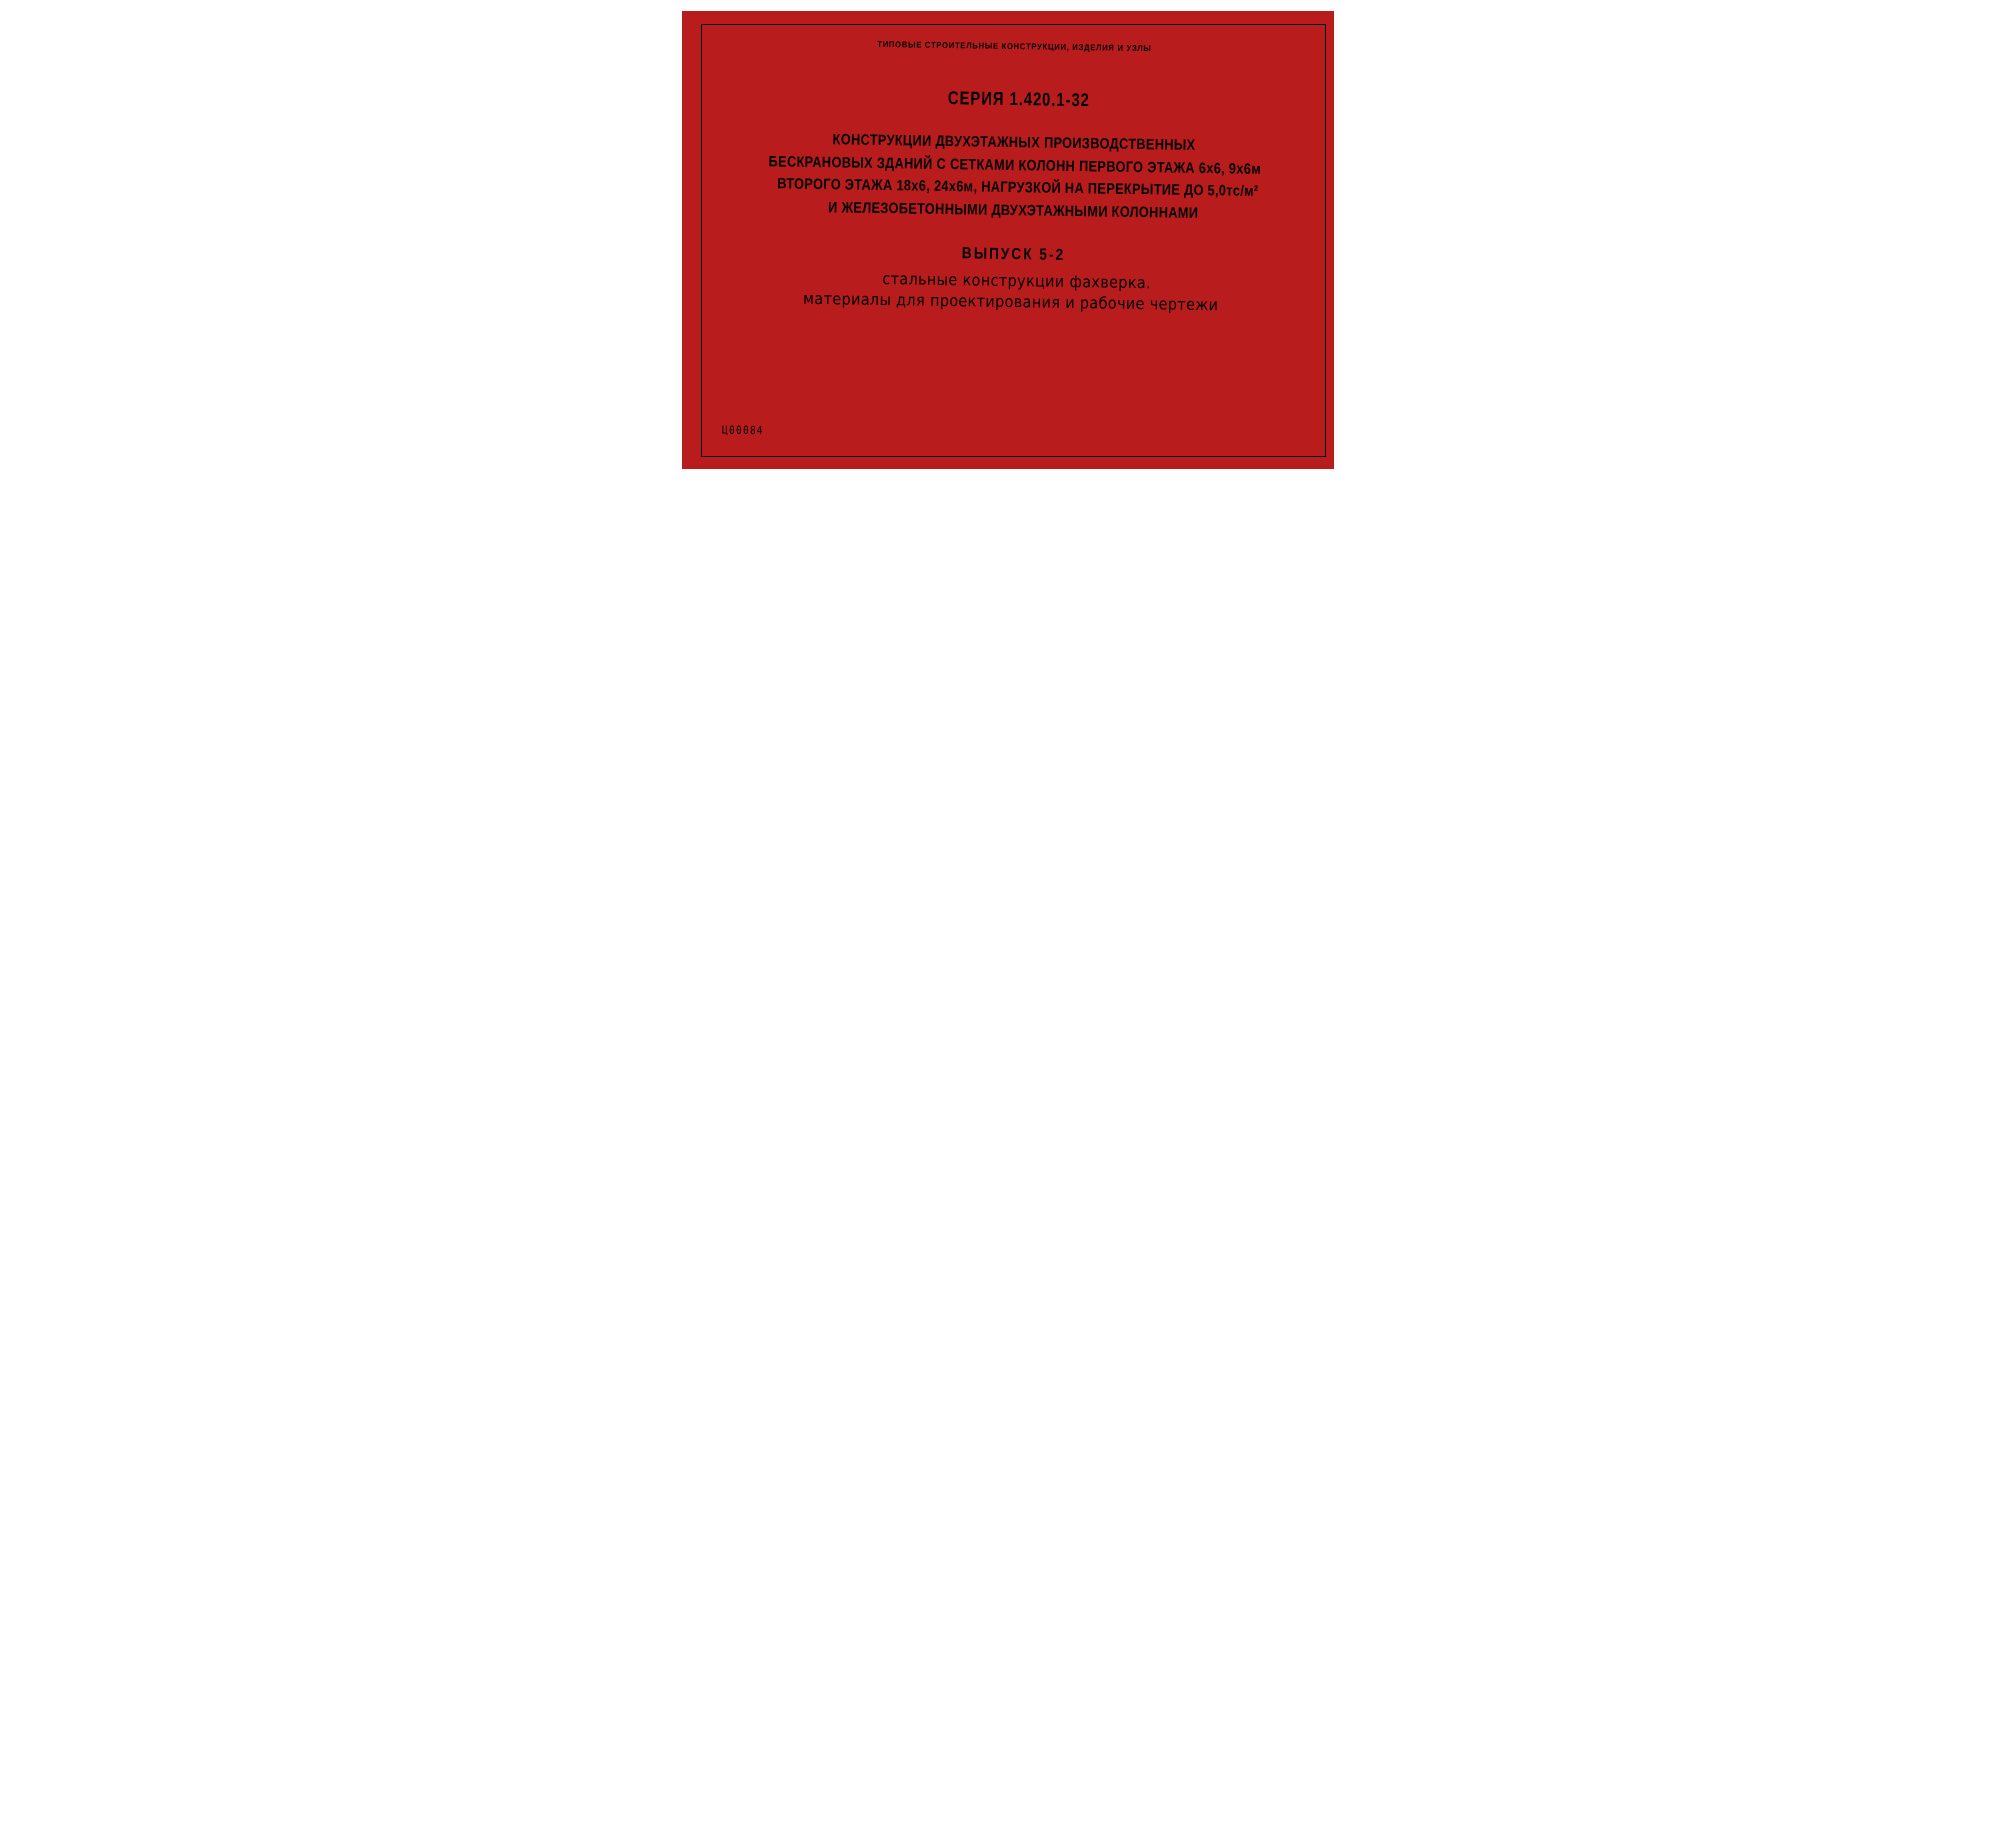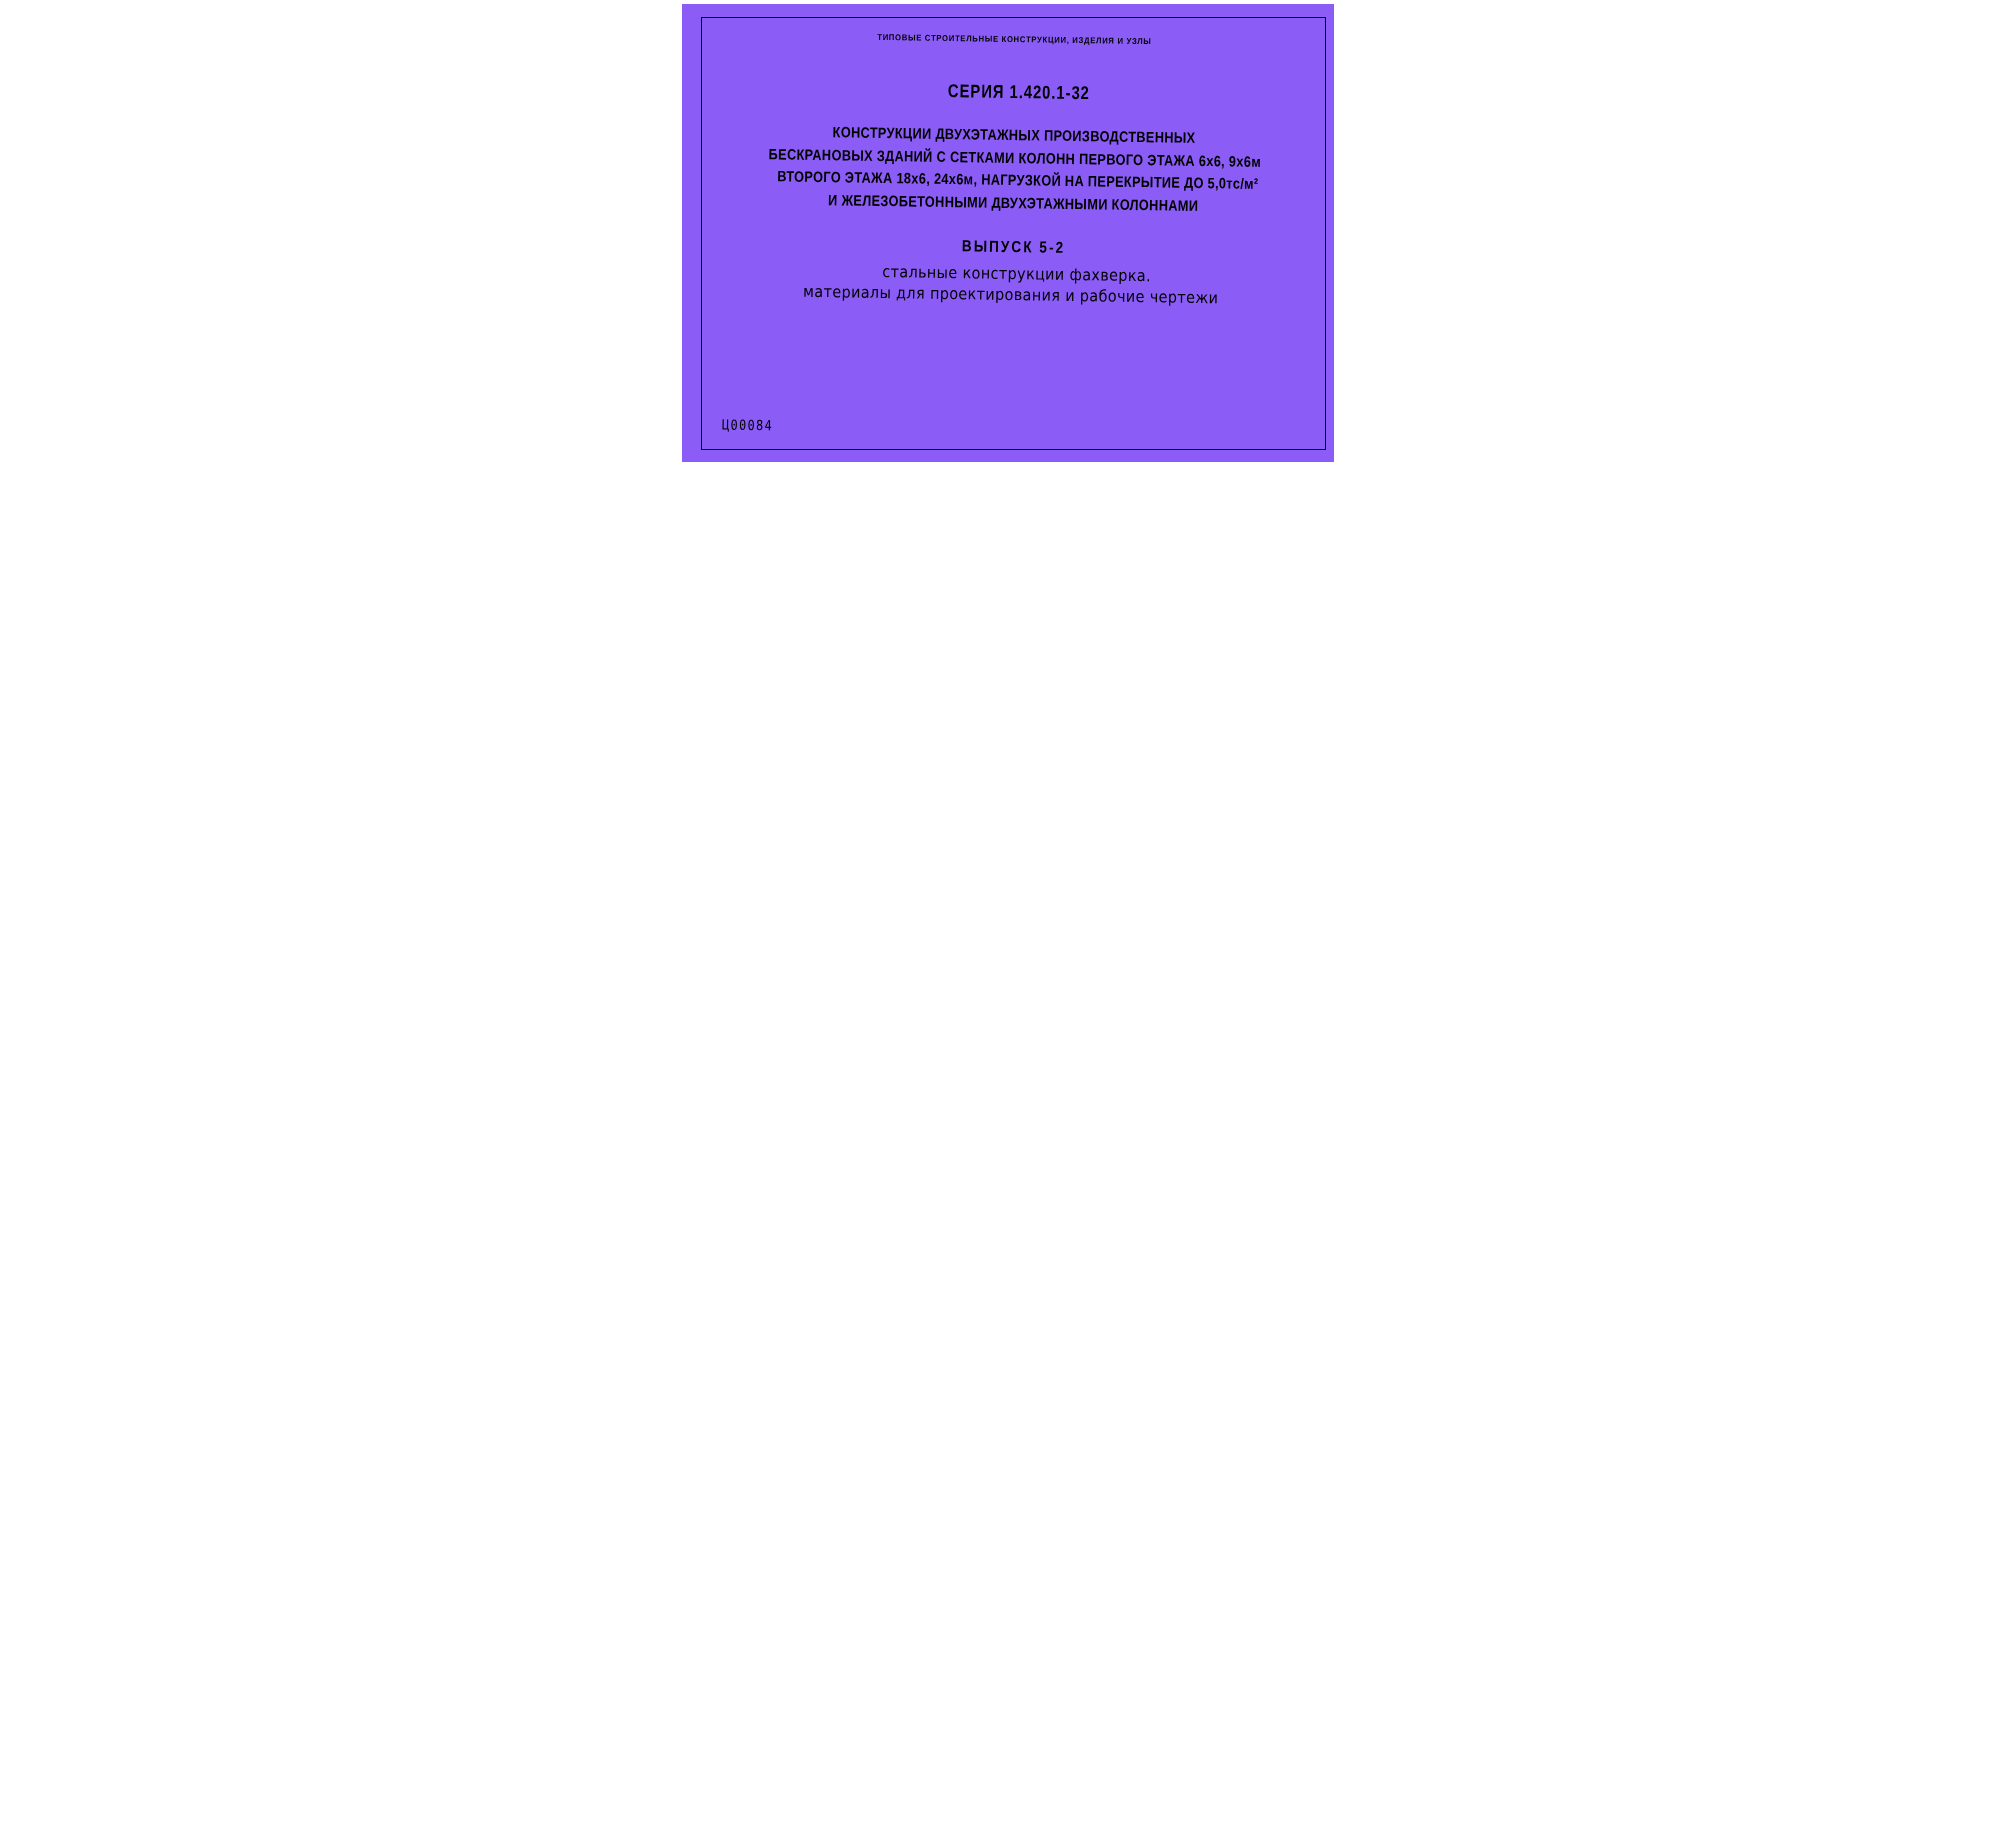--- a/index.html
+++ b/index.html
@@ -4,22 +4,22 @@
 <style>
   html, body {
     margin: 0;
     padding: 0;
     background: #ffffff;
   }
   .sheet {
     position: relative;
     width: 652px;
     height: 458px;
-    margin: 4px auto;
-    background: #8b5cf6;
+    margin: 11px auto;
+    background: #b91c1c;
     overflow: hidden;
     font-family: "Liberation Sans", sans-serif;
     color: #000000;
   }
   .frame {
     position: absolute;
     left: 2.97%;
     top: 2.76%;
     width: 95.9%;
     height: 94.6%;
@@ -91,21 +91,21 @@
   .subtitle > span { transform: scaleX(0.9); }
   .subtitle-1 { top: 57.3%; left: 1.5%; }
   .subtitle-2 { top: 61.7%; left: 0.6%; }
 
   .stamp {
     top: 91.2%;
     left: 6.6%;
     width: auto;
     text-align: left;
     font-family: "DejaVu Sans Mono", monospace;
-    font-size: 14px;
+    font-size: 11px;
     font-weight: 400;
     letter-spacing: 1.6px;
   }
   .stamp > span { transform: scaleX(0.85); transform-origin: 0 50%; }
 </style>
 </head>
 <body>
 
 <div class="sheet">
 

